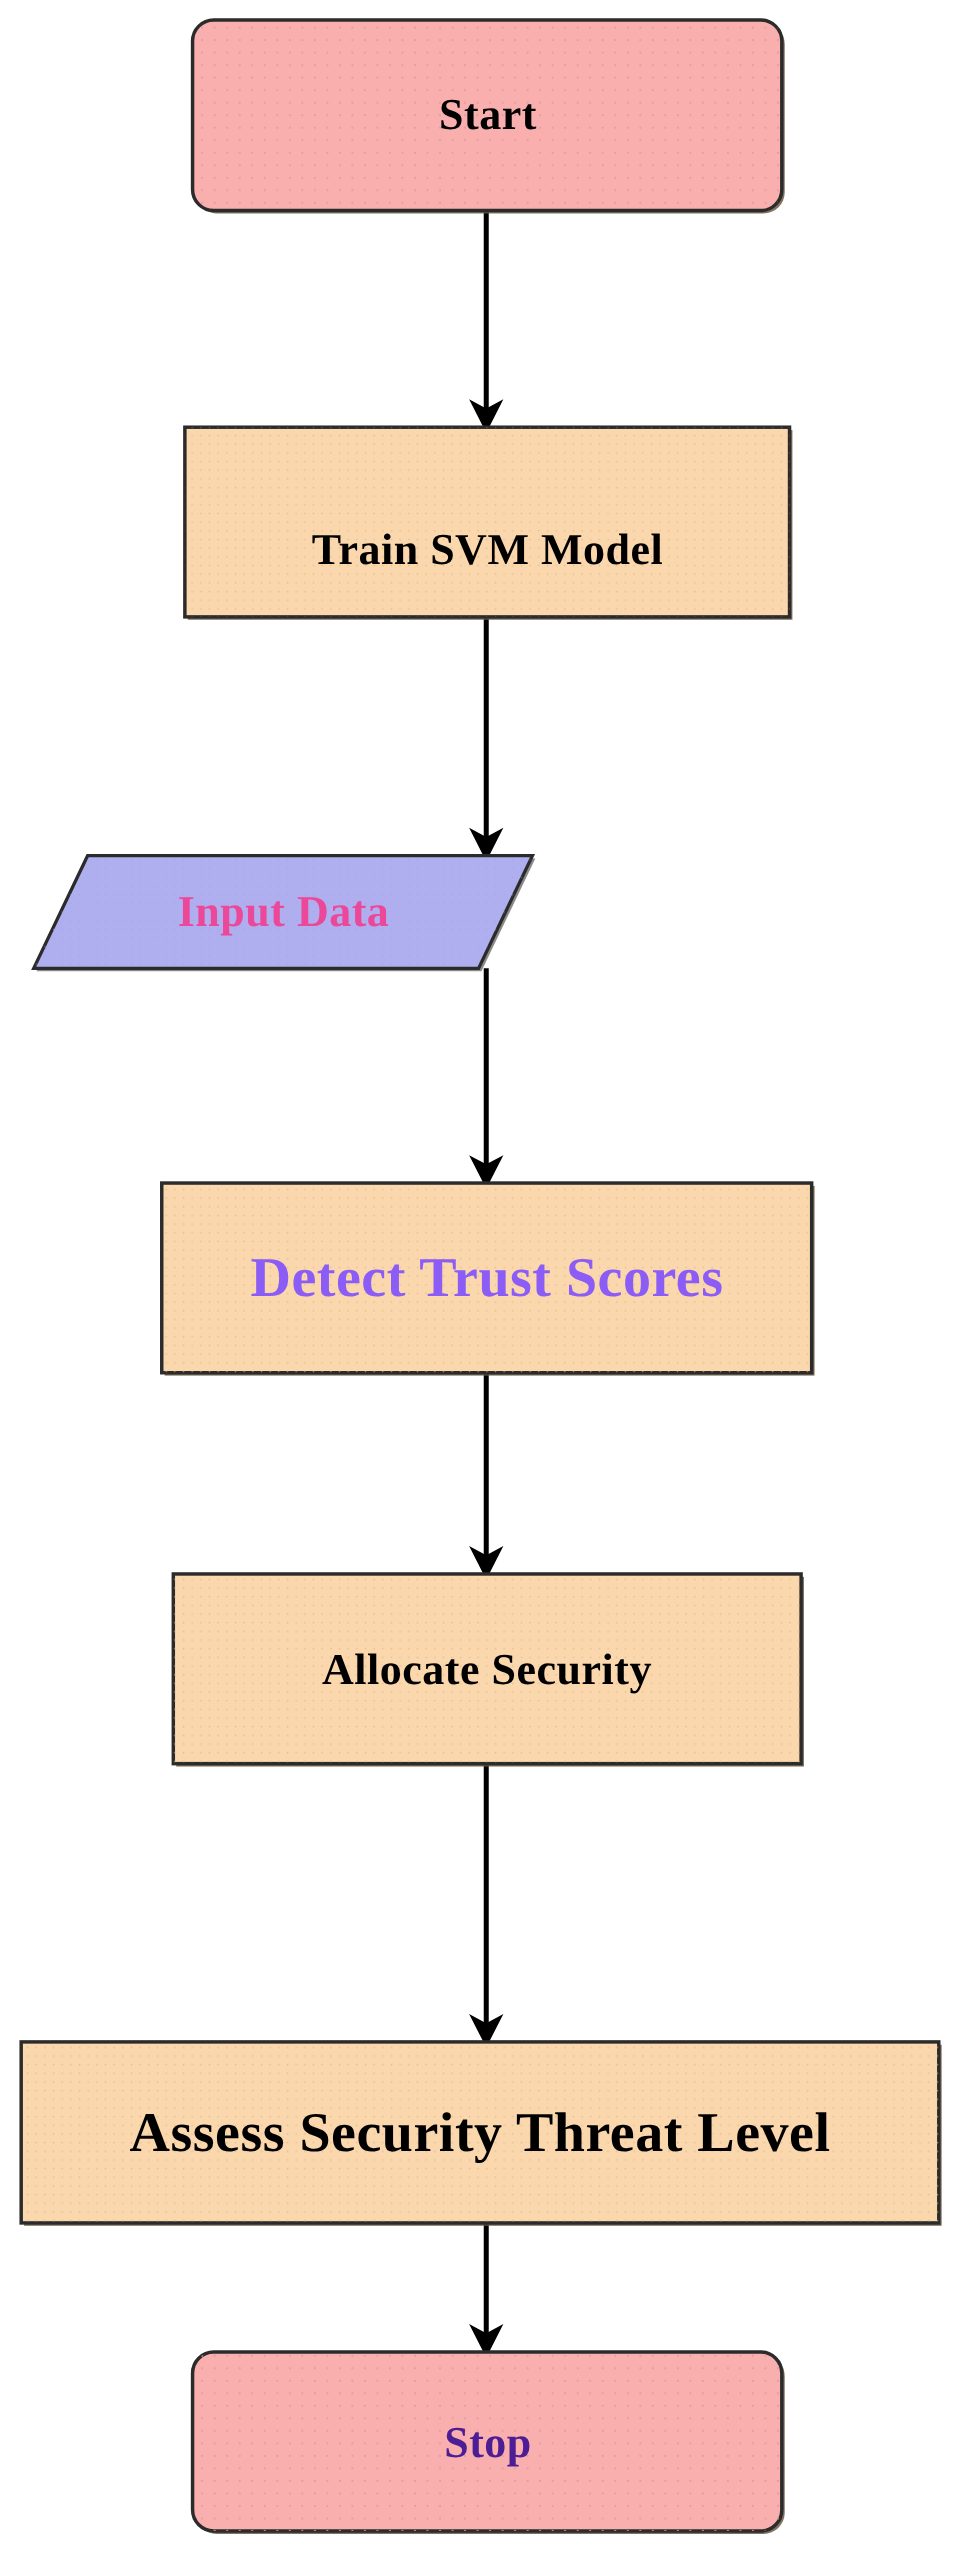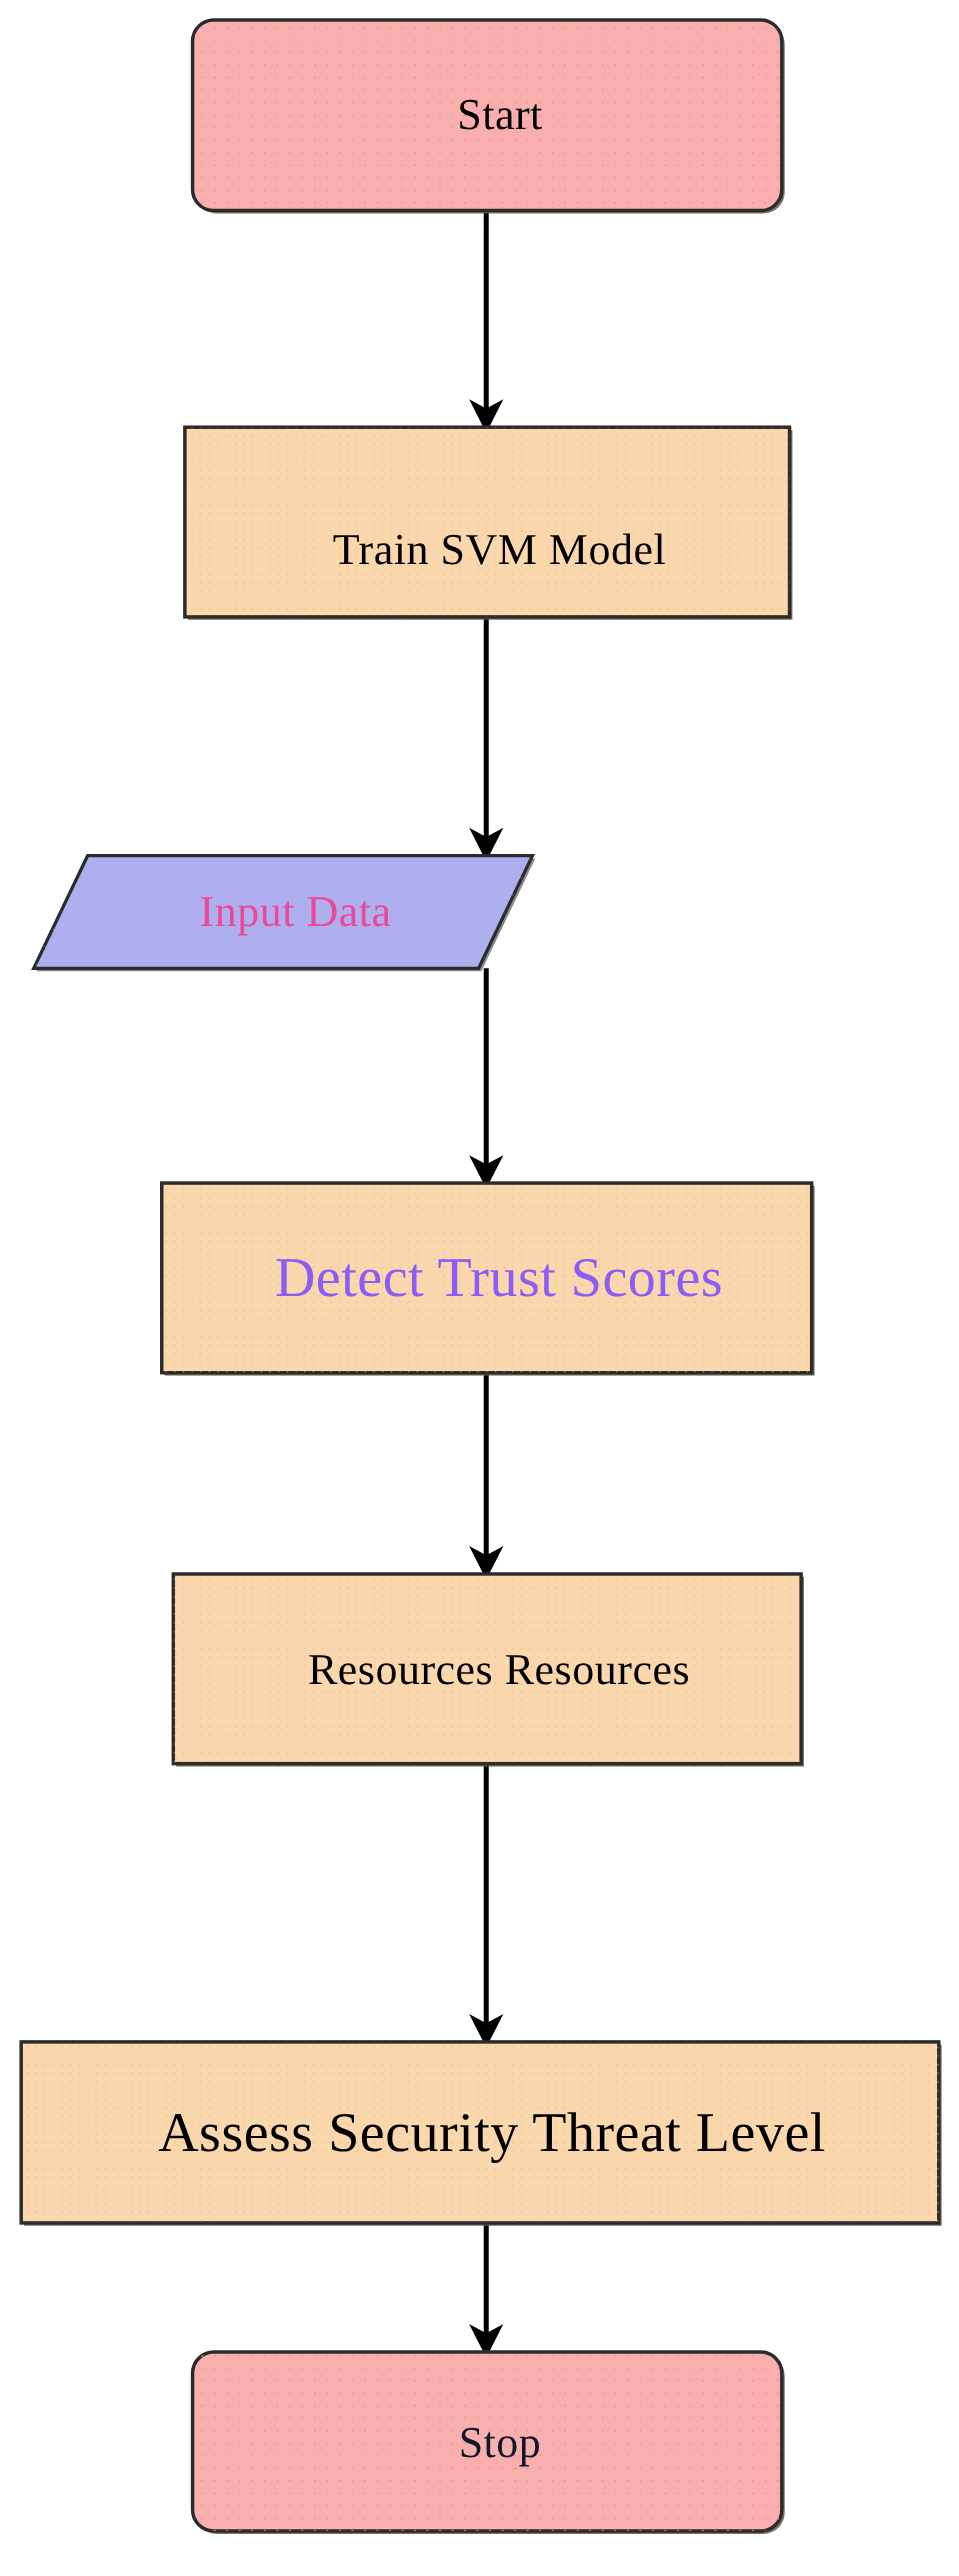--- a/index.html
+++ b/index.html
@@ -26,26 +26,25 @@
     height: 2576px;
     display: block;
   }
   .node-label {
     position: absolute;
     display: flex;
     align-items: center;
     justify-content: center;
     color: #000000;
     font-family: "Liberation Serif", "DejaVu Serif", serif;
-    font-weight: 400;
+    font-weight: 700;
     letter-spacing: 0.5px;
     white-space: nowrap;
     pointer-events: none;
     text-rendering: geometricPrecision;
-    margin-left: 12px;
   }
 </style>
 </head>
 <body>
 
 <div id="canvas">
 
   <svg id="flow-svg" viewBox="0 0 996 2674" xmlns="http://www.w3.org/2000/svg">
     <defs>
       <pattern id="dots-pink" width="13" height="13" patternUnits="userSpaceOnUse">
@@ -110,19 +109,19 @@
           <rect x="200" y="2442" width="612" height="186" rx="22" ry="22" fill="url(#dots-pink)" stroke="none"></rect>
         </g>
       </g>
   </svg>
 
   <div id="labels-layer">
       <div class="node-label" style="left: 193px; top: 19px; width: 590px; height: 191px; font-size: 44px; color: rgb(0, 0, 0);">Start</div>
       <div class="node-label" style="left: 185px; top: 427px; width: 605px; height: 244px; font-size: 44px; color: rgb(0, 0, 0);">Train SVM Model</div>
       <div class="node-label" style="left: 34px; top: 855px; width: 499px; height: 113px; font-size: 44px; color: #ec4899;">Input Data</div>
       <div class="node-label" style="left: 162px; top: 1183px; width: 650px; height: 190px; font-size: 56px; color: #8b5cf6;">Detect Trust Scores</div>
-      <div class="node-label" style="left: 173px; top: 1574px; width: 628px; height: 190px; font-size: 44px; color: rgb(0, 0, 0);">Resources Resources</div>
+      <div class="node-label" style="left: 173px; top: 1574px; width: 628px; height: 190px; font-size: 44px; color: rgb(0, 0, 0);">Allocate Security</div>
       <div class="node-label" style="left: 21px; top: 2042px; width: 918px; height: 181px; font-size: 56px; color: rgb(0, 0, 0);">Assess Security Threat Level</div>
-      <div class="node-label" style="left: 193px; top: 2353px; width: 590px; height: 179px; font-size: 44px; color: #0f172a;">Stop</div>
+      <div class="node-label" style="left: 193px; top: 2353px; width: 590px; height: 179px; font-size: 44px; color: #4c1d95;">Stop</div>
     </div>
 
 </div>
 
 
 </body></html>

